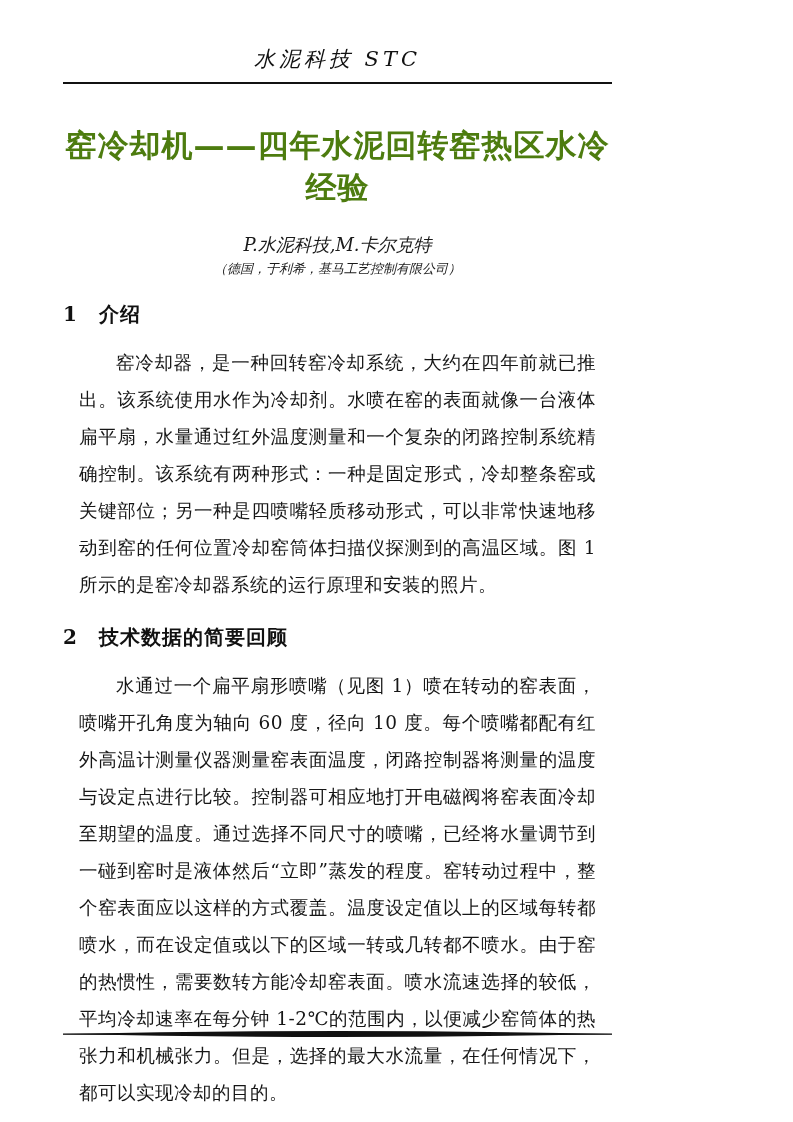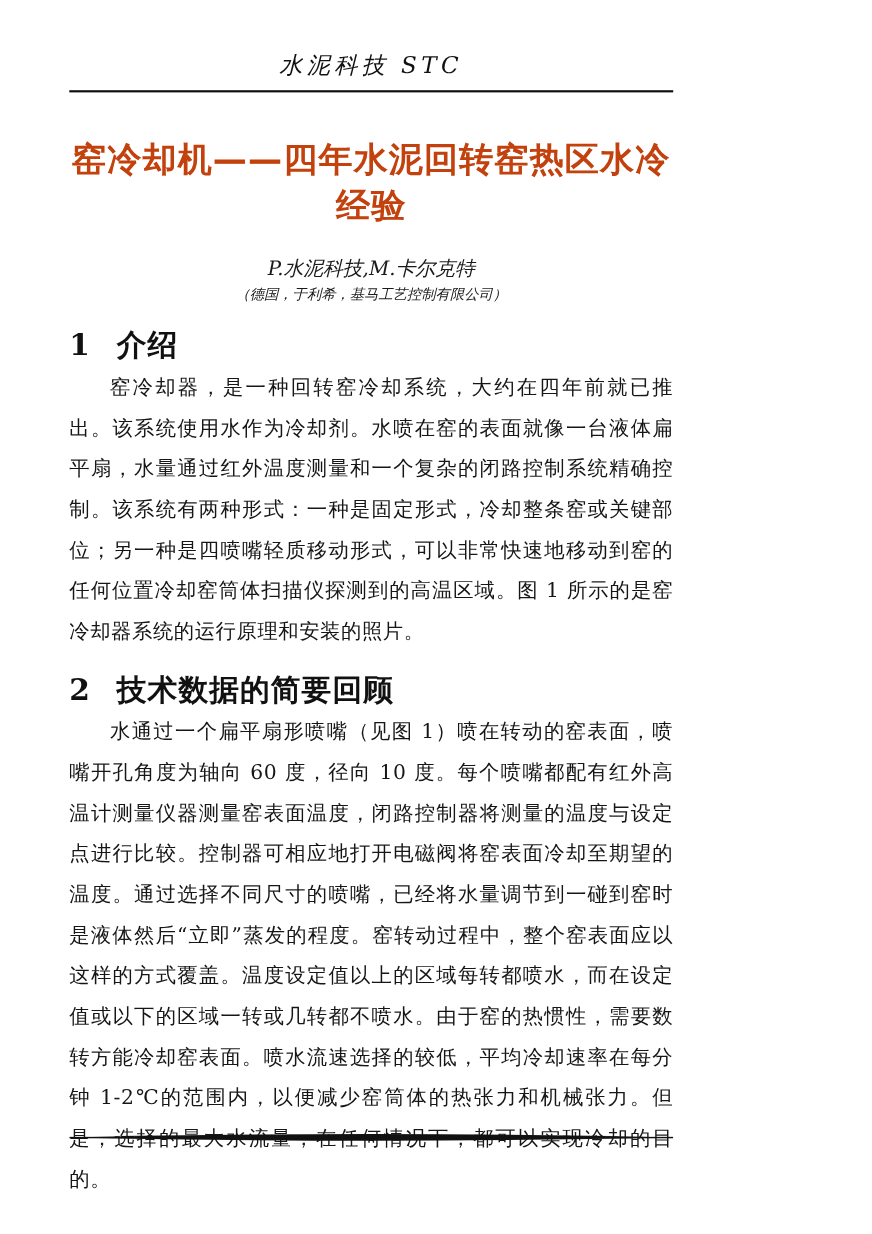--- a/index.html
+++ b/index.html
@@ -34,54 +34,54 @@
     height: 0;
   }
   .article-title {
     margin: 40px 0 0 0;
     text-align: center;
     font-family: "DejaVu Sans", "Liberation Sans", sans-serif;
     font-weight: bold;
     font-size: 31px;
     line-height: 42px;
     letter-spacing: 1px;
-    color: #c2410c;
+    color: #4d7c0f;
   }
   .authors {
     margin-top: 26px;
     text-align: center;
     font-style: italic;
     font-size: 18px;
     line-height: 22px;
   }
   .affiliation {
     margin-top: 2px;
     text-align: center;
     font-style: italic;
     font-size: 13px;
     line-height: 22px;
   }
   .section-heading {
     margin: 21px 0 6px 0;
-    font-size: 27px;
+    font-size: 20px;
     line-height: 27px;
     color: #111111;
   }
   .section-heading .sec-num {
     font-family: "DejaVu Serif", "Liberation Serif", serif;
     font-weight: bold;
     margin-right: 15px;
   }
   .section-heading .sec-title {
     font-family: "DejaVu Sans", "Liberation Sans", sans-serif;
     font-weight: bold;
     letter-spacing: 1px;
   }
   .body-paragraph {
-    margin: 0;
+    margin: 16px;
     font-size: 18.5px;
     line-height: 37px;
     text-align: justify;
     text-indent: 2em;
     letter-spacing: 0.5px;
     color: #161616;
   }
   .footer {
     position: absolute;
     left: 63px;

